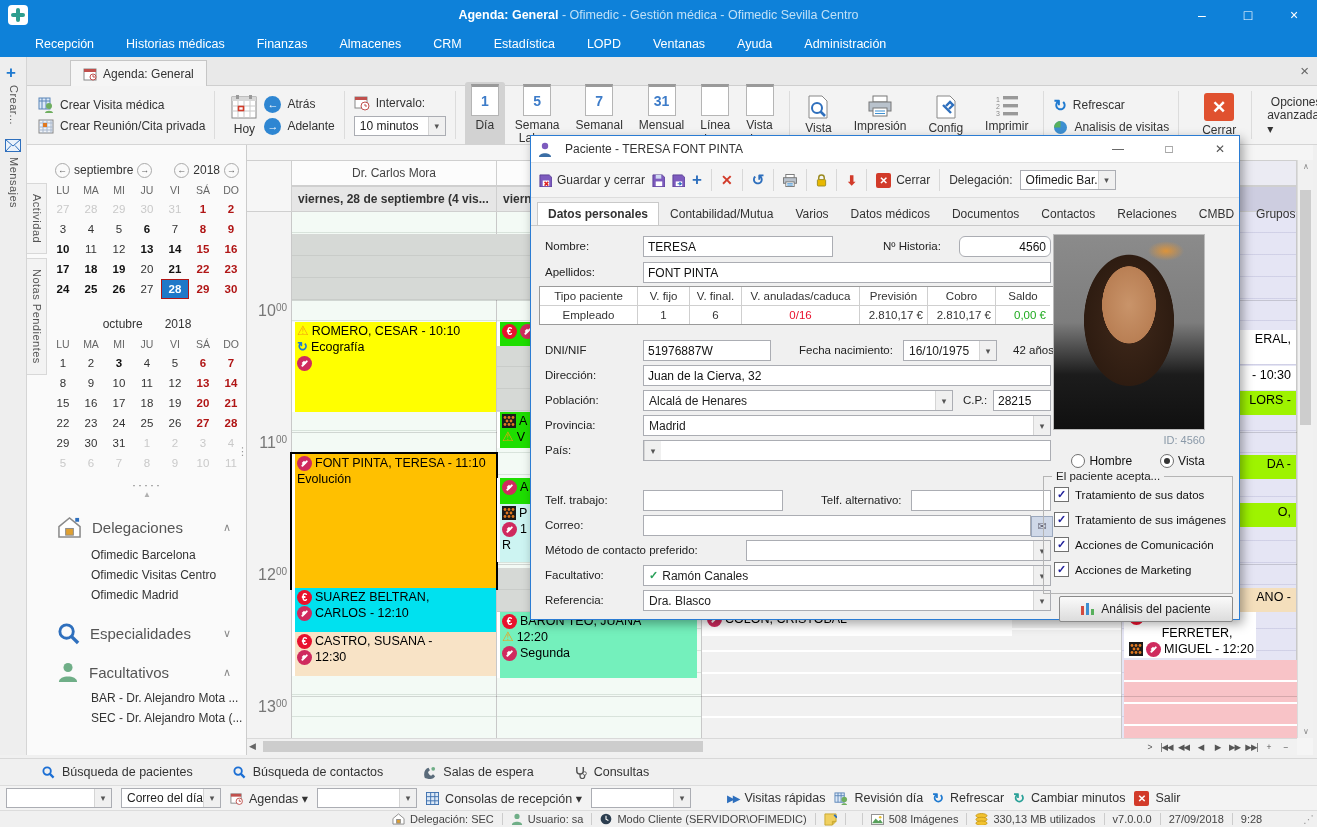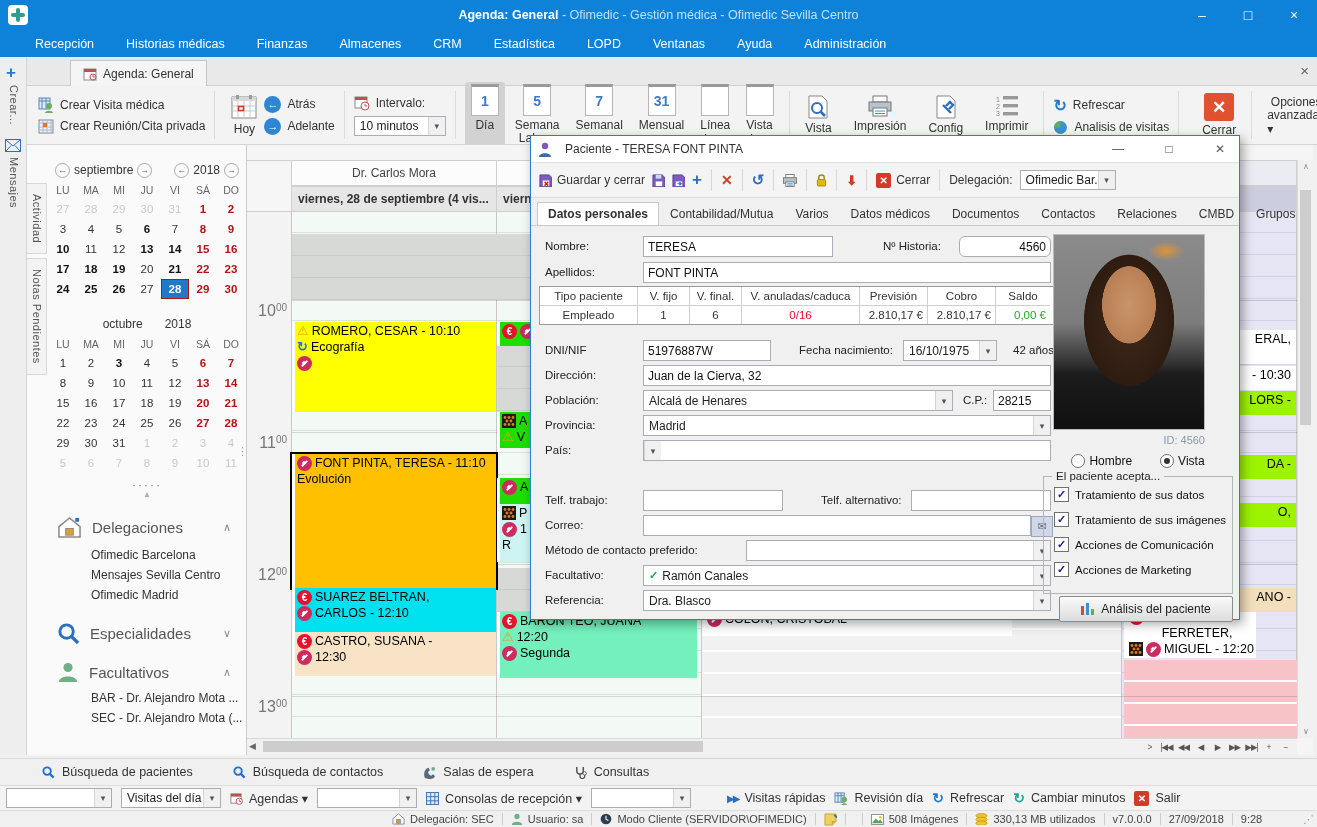--- a/index.html
+++ b/index.html
@@ -517,21 +517,21 @@
           <svg viewBox="0 0 26 24" width="25" height="23">
             <path d="M2 11 13 2 24 11 24 22 2 22 Z" fill="#fff" stroke="#8a8a8a" stroke-width="1.6"></path>
             <rect x="9" y="13" width="8" height="7" fill="#e0a030" stroke="#8a8a8a"></rect>
             <rect x="19" y="2" width="4" height="4" fill="#2e6fbd"></rect>
           </svg>
         </span>
         <span>Delegaciones</span>
         <span class="chev">∧</span>
       </div>
       <div class="secitem">Ofimedic Barcelona</div>
-      <div class="secitem">Mensajes Sevilla Centro</div>
+      <div class="secitem">Ofimedic Visitas Centro</div>
       <div class="secitem">Ofimedic Madrid</div>
       <div class="sechdr">
         <span class="icw">
           <svg viewBox="0 0 24 24" width="23" height="23">
             <circle cx="10" cy="10" r="7" fill="none" stroke="#2e6fbd" stroke-width="3"></circle>
             <path d="M15 15 22 22" stroke="#2e6fbd" stroke-width="3.6"></path>
           </svg>
         </span>
         <span>Especialidades</span>
         <span class="chev">∨</span>
@@ -910,21 +910,21 @@
       </span>
       <span>Consultas</span>
     </div>
   </div>
 <div class="abs btool" id="bottomtool">
     <span class="combo" style="width: 106px;">
       <span class="cval"></span>
       <span class="carr">▾</span>
     </span>
     <span class="combo" style="width: 100px;">
-      <span class="cval">Visitas del día</span>
+      <span class="cval">Correo del día</span>
       <span class="carr">▾</span>
     </span>
     <span class="tbtn">
       <span class="icw">
         <svg viewBox="0 0 14 14" width="13" height="13">
           <rect x="1" y="2" width="11" height="10" fill="#fff" stroke="#888"></rect>
           <rect x="1" y="2" width="11" height="3" fill="#c0504d"></rect>
           <circle cx="10" cy="10" r="3.4" fill="#fff" stroke="#c0504d"></circle>
           <path d="M10 8v2h2" stroke="#c0504d" fill="none"></path>
         </svg>

